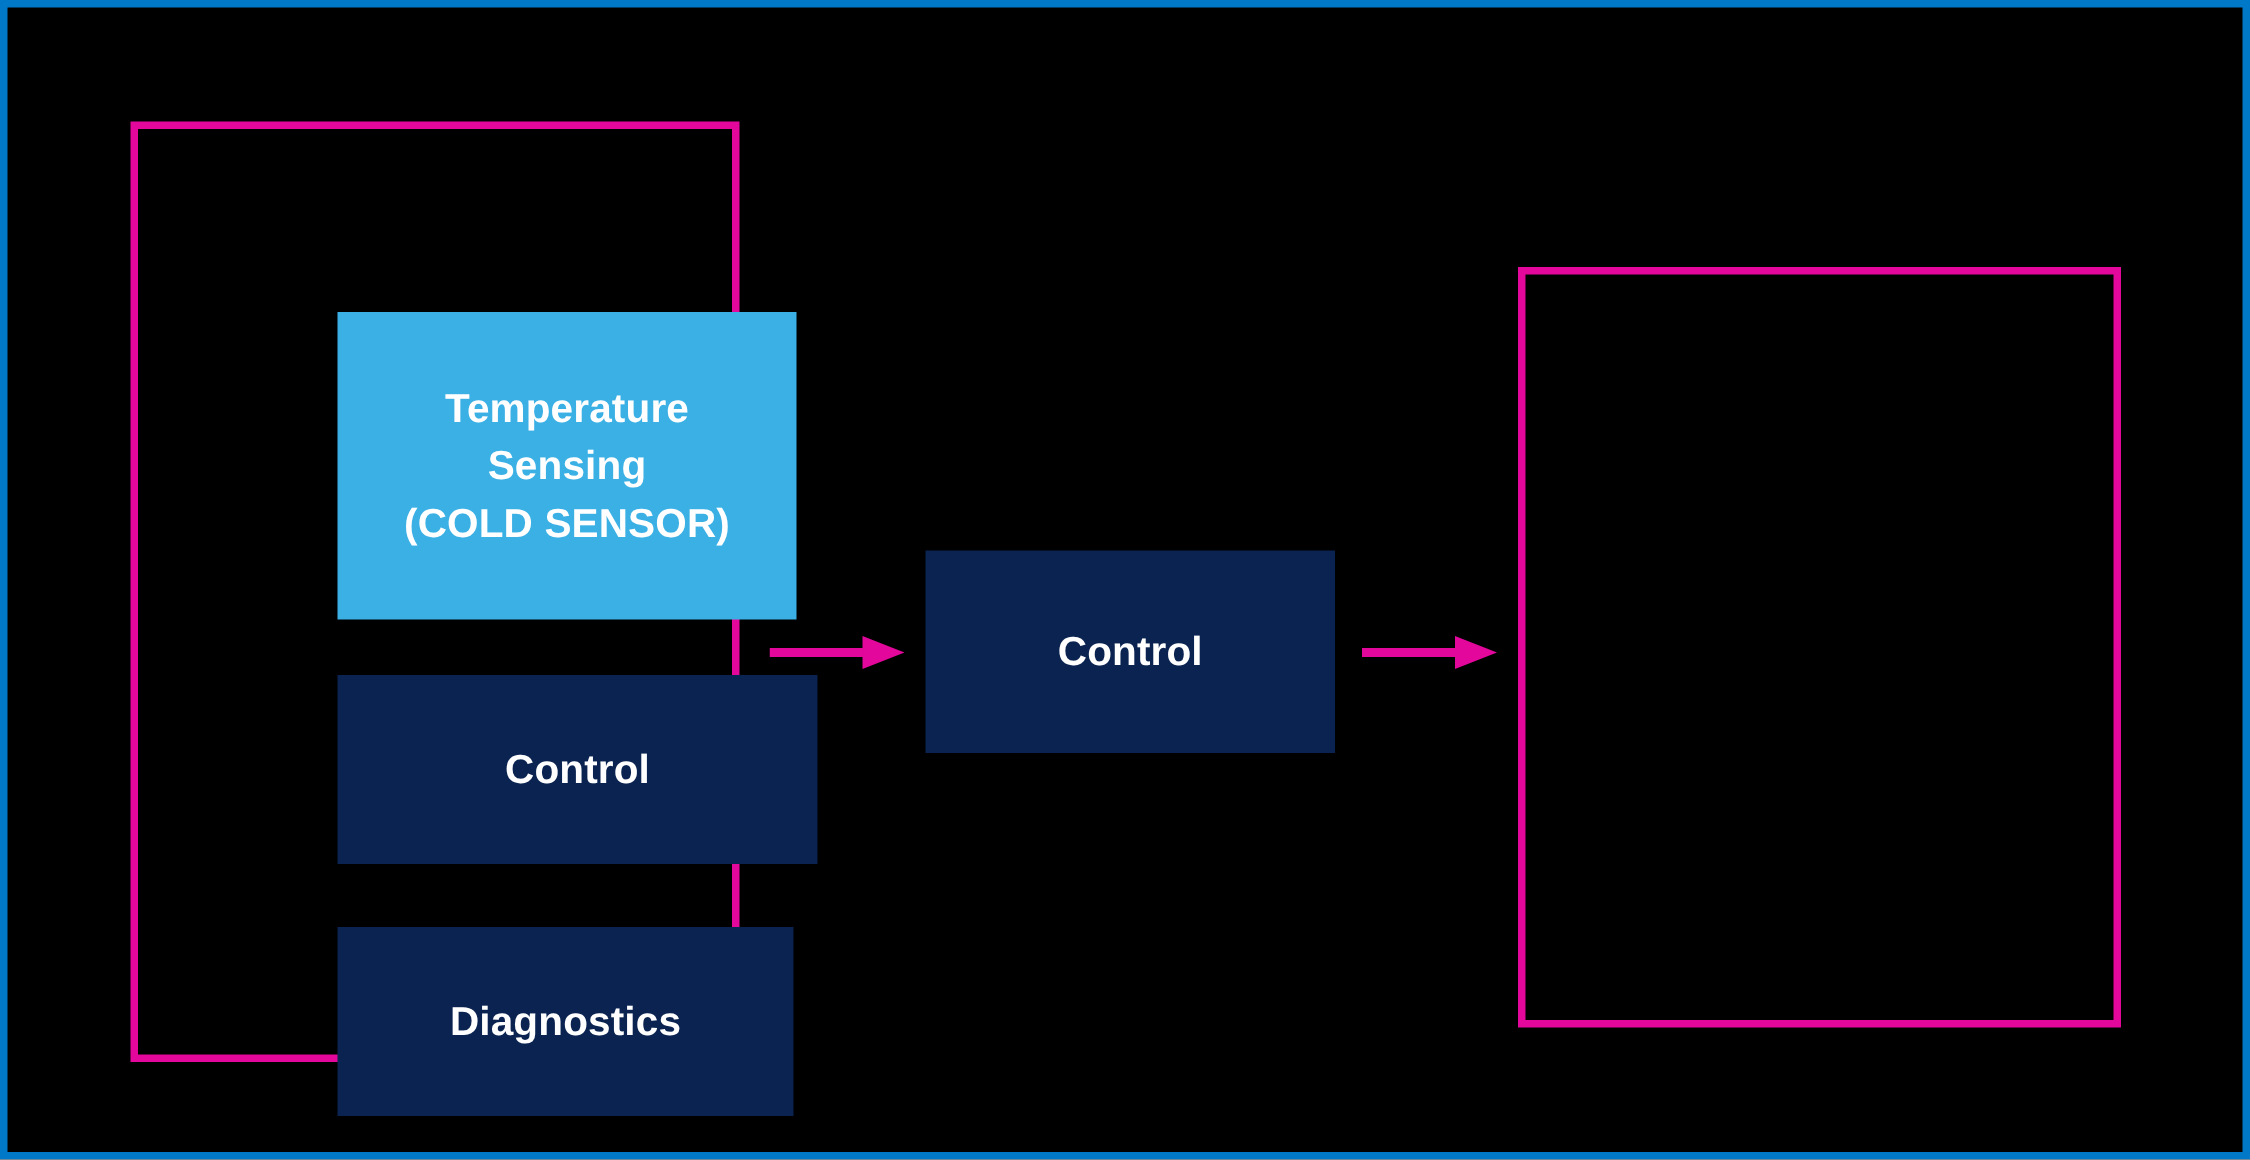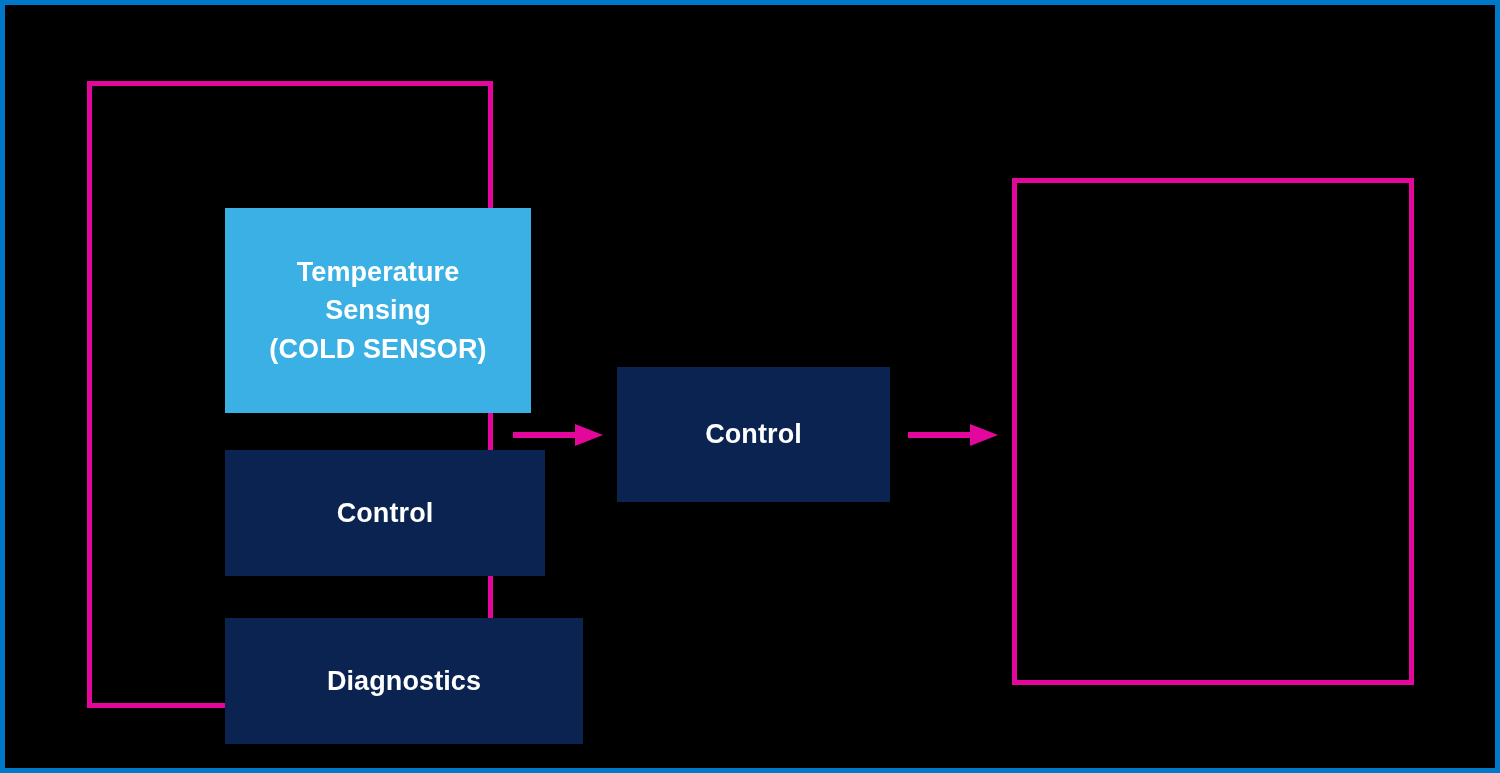--- a/index.html
+++ b/index.html
@@ -68,21 +68,21 @@
   }
   #block-control {
     left: 133px;
     top: 364px;
     width: 320px;
     height: 126px;
   }
   #block-diagnostics {
     left: 133px;
     top: 532px;
-    width: 358px;
+    width: 304px;
     height: 126px;
   }
   #block-driving {
     left: 612px;
     top: 362px;
     width: 273px;
     height: 135px;
   }
 
   

